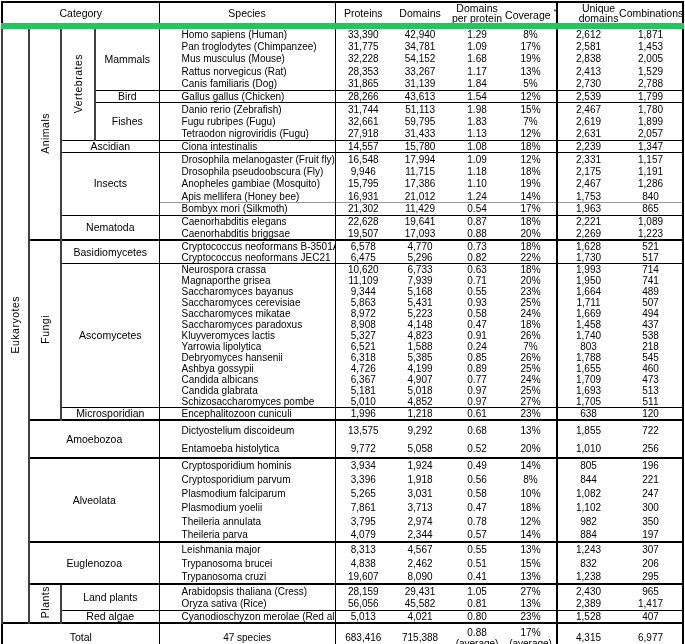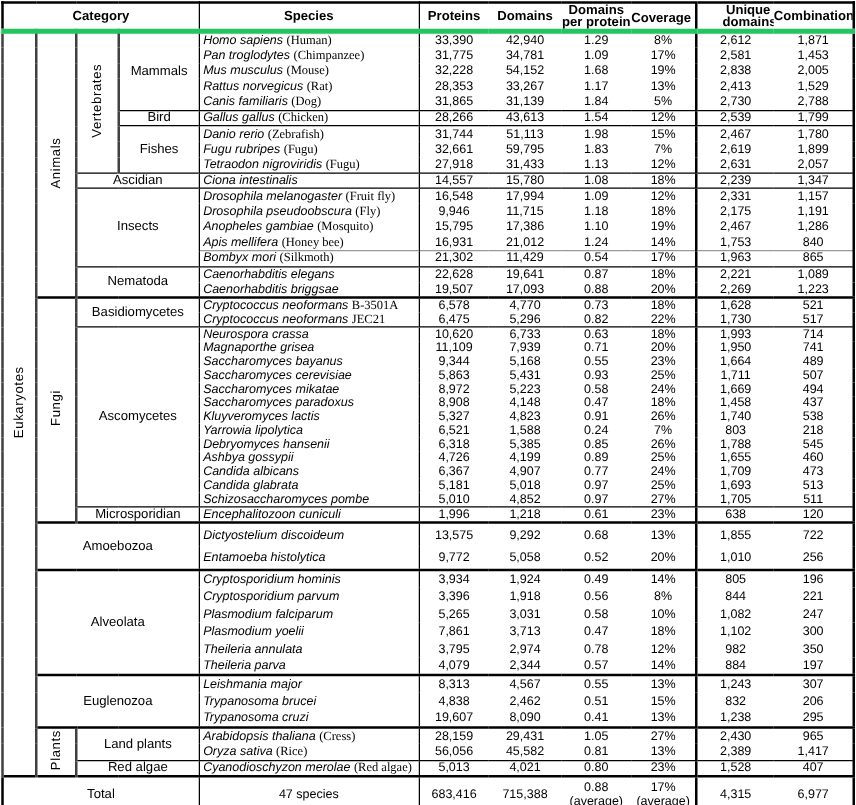--- a/index.html
+++ b/index.html
@@ -1,27 +1,27 @@
 <!DOCTYPE html>
 <html><head>
 <meta charset="utf-8">
 <style>
   html,body{margin:0;padding:0;background:#fff;width:685px;height:644px;overflow:hidden;}
   .page{position:relative;width:685px;height:644px;background:#fff;font-family:"Liberation Sans",sans-serif;color:#000;}
   table{border-collapse:collapse;table-layout:fixed;width:681px;margin:1px;border:2px solid #000;}
   td,th{padding:0;margin:0;font-size:10px;line-height:11px;text-align:center;vertical-align:middle;overflow:hidden;white-space:nowrap;color:#000;}
-  th{font-weight:bold;font-size:10.5px;border-bottom:4px solid #22c55e;margin-left:39px;}
+  th{font-weight:normal;font-size:10.5px;border-bottom:6px solid #22c55e;margin-left:39px;}
   th.wrap2{white-space:normal;line-height:10px;}
   th.pl, th.hsp{border-left:1px solid #000;}
   th.ul{border-left:2px solid #000;padding-left:20px;}
   sup{font-size:7px;}
   td.cat{border-left:2px solid #404040;font-size:10.5px;}
   td.sp{border-left:1px solid #000;text-align:left;padding-left:3px;}
-  td.sp .sci{font-style:italic;}
-  td.sp .extra{font-style:normal;font-family:Liberation Serif, serif;}
+  td.sp .sci{margin-left:19px;}
+  td.sp .extra{font-style:normal;}
   td.num{font-variant-numeric:tabular-nums;}
   td.pl{border-left:1px solid #000;}
   td.ul{border-left:2px solid #000;}
   tr.sec>td{border-top:1px solid #000;}
   tr.major>td{border-top:2px solid #000;}
   tr.faint>td{border-top:1px solid #999;}
   .vtext{writing-mode:vertical-rl;transform:rotate(180deg);display:inline-block;font-size:10.5px;letter-spacing:0.5px;line-height:11px;}
   tfoot td{border-top:2px solid #000;}
   tfoot td.tsp{border-left:1px solid #000;text-align:center;font-style:normal;}
   tfoot .two span{display:block;line-height:11px;}

